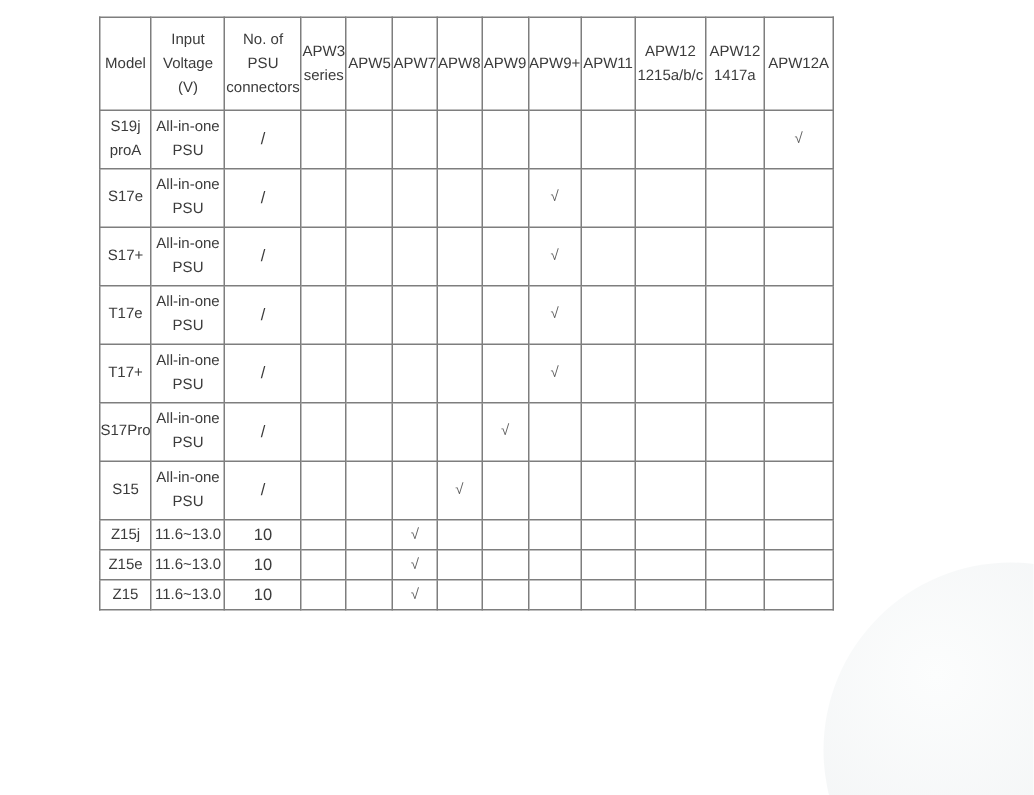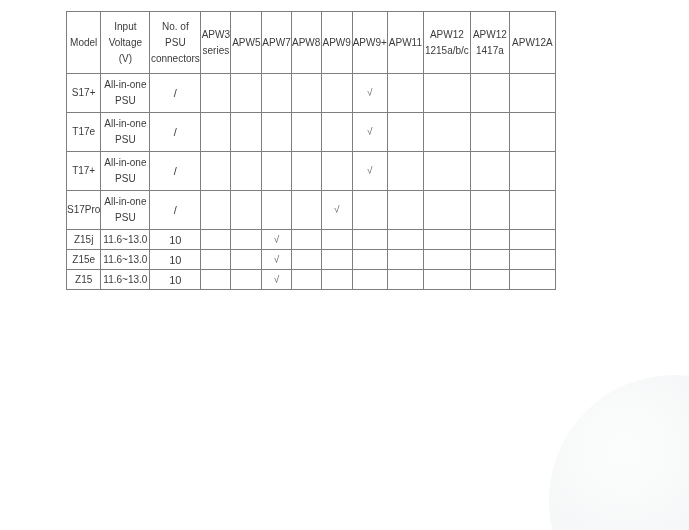--- a/index.html
+++ b/index.html
@@ -89,20 +89,53 @@
         <th data-name="column-header-apw11">APW11</th>
         <th data-name="column-header-apw12-1215abc">APW12
 1215a/b/c</th>
         <th data-name="column-header-apw12-1417a">APW12
 1417a</th>
         <th data-name="column-header-apw12a">APW12A</th>
       </tr>
     </thead>
     <tbody>
       <tr data-name="table-row">
+        <td data-name="model-cell">S19j
+proA</td>
+        <td data-name="voltage-cell">All-in-one
+PSU</td>
+        <td data-name="psu-connectors-cell">/</td>
+        <td data-name="compat-cell-apw3-series"></td>
+        <td data-name="compat-cell-apw5"></td>
+        <td data-name="compat-cell-apw7"></td>
+        <td data-name="compat-cell-apw8"></td>
+        <td data-name="compat-cell-apw9"></td>
+        <td data-name="compat-cell-apw9-plus"></td>
+        <td data-name="compat-cell-apw11"></td>
+        <td data-name="compat-cell-apw12-1215abc"></td>
+        <td data-name="compat-cell-apw12-1417a"></td>
+        <td data-name="compat-cell-apw12a"><span class="check" data-name="check-mark">√</span></td>
+      </tr>
+      <tr data-name="table-row">
+        <td data-name="model-cell">S17e</td>
+        <td data-name="voltage-cell">All-in-one
+PSU</td>
+        <td data-name="psu-connectors-cell">/</td>
+        <td data-name="compat-cell-apw3-series"></td>
+        <td data-name="compat-cell-apw5"></td>
+        <td data-name="compat-cell-apw7"></td>
+        <td data-name="compat-cell-apw8"></td>
+        <td data-name="compat-cell-apw9"></td>
+        <td data-name="compat-cell-apw9-plus"><span class="check" data-name="check-mark">√</span></td>
+        <td data-name="compat-cell-apw11"></td>
+        <td data-name="compat-cell-apw12-1215abc"></td>
+        <td data-name="compat-cell-apw12-1417a"></td>
+        <td data-name="compat-cell-apw12a"></td>
+      </tr>
+      <tr data-name="table-row">
         <td data-name="model-cell">S17+</td>
         <td data-name="voltage-cell">All-in-one
 PSU</td>
         <td data-name="psu-connectors-cell">/</td>
         <td data-name="compat-cell-apw3-series"></td>
         <td data-name="compat-cell-apw5"></td>
         <td data-name="compat-cell-apw7"></td>
         <td data-name="compat-cell-apw8"></td>
         <td data-name="compat-cell-apw9"></td>
         <td data-name="compat-cell-apw9-plus"><span class="check" data-name="check-mark">√</span></td>
@@ -146,20 +179,36 @@
       <tr data-name="table-row">
         <td data-name="model-cell">S17Pro</td>
         <td data-name="voltage-cell">All-in-one
 PSU</td>
         <td data-name="psu-connectors-cell">/</td>
         <td data-name="compat-cell-apw3-series"></td>
         <td data-name="compat-cell-apw5"></td>
         <td data-name="compat-cell-apw7"></td>
         <td data-name="compat-cell-apw8"></td>
         <td data-name="compat-cell-apw9"><span class="check" data-name="check-mark">√</span></td>
+        <td data-name="compat-cell-apw9-plus"></td>
+        <td data-name="compat-cell-apw11"></td>
+        <td data-name="compat-cell-apw12-1215abc"></td>
+        <td data-name="compat-cell-apw12-1417a"></td>
+        <td data-name="compat-cell-apw12a"></td>
+      </tr>
+      <tr data-name="table-row">
+        <td data-name="model-cell">S15</td>
+        <td data-name="voltage-cell">All-in-one
+PSU</td>
+        <td data-name="psu-connectors-cell">/</td>
+        <td data-name="compat-cell-apw3-series"></td>
+        <td data-name="compat-cell-apw5"></td>
+        <td data-name="compat-cell-apw7"></td>
+        <td data-name="compat-cell-apw8"><span class="check" data-name="check-mark">√</span></td>
+        <td data-name="compat-cell-apw9"></td>
         <td data-name="compat-cell-apw9-plus"></td>
         <td data-name="compat-cell-apw11"></td>
         <td data-name="compat-cell-apw12-1215abc"></td>
         <td data-name="compat-cell-apw12-1417a"></td>
         <td data-name="compat-cell-apw12a"></td>
       </tr>
       <tr data-name="table-row" class="small">
         <td data-name="model-cell">Z15j</td>
         <td data-name="voltage-cell">11.6~13.0</td>
         <td data-name="psu-connectors-cell">10</td>

